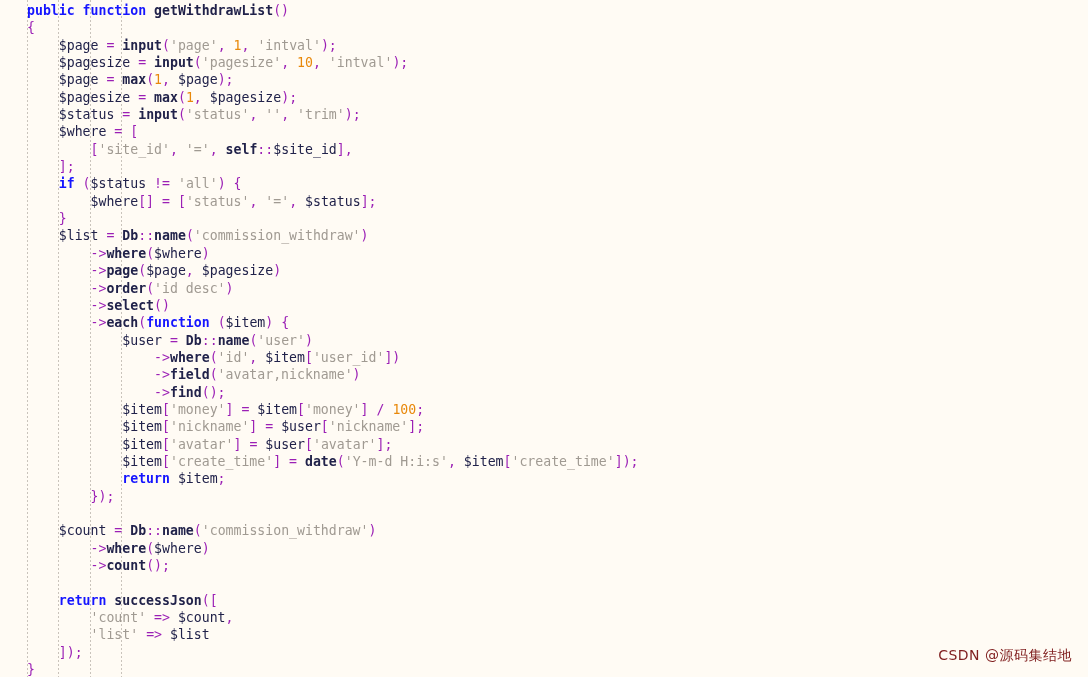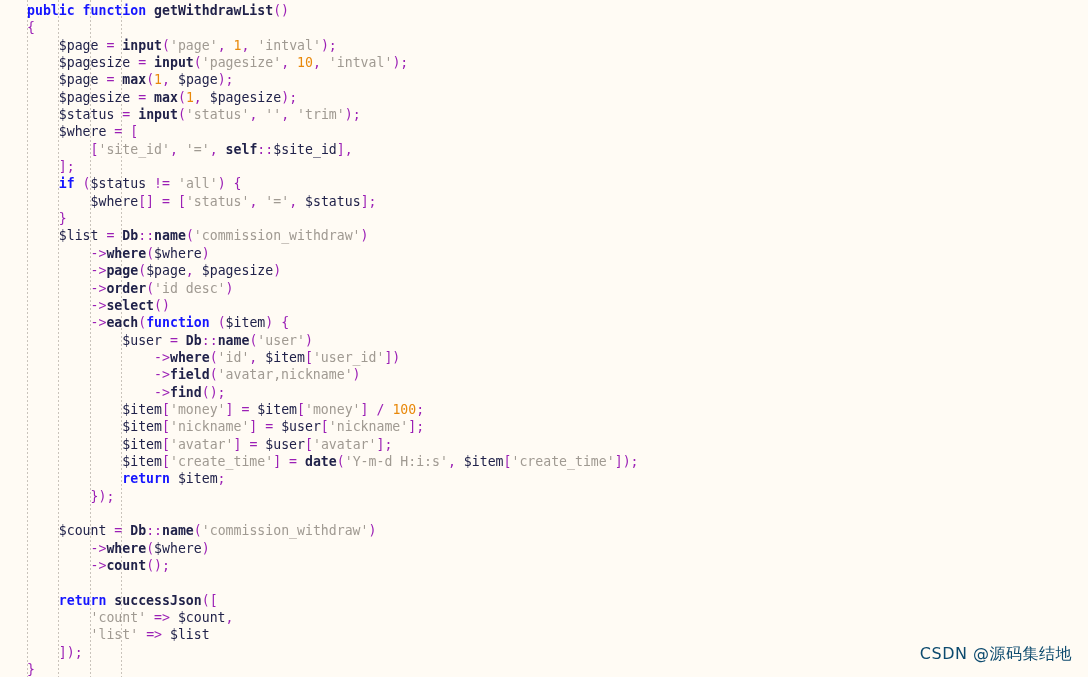--- a/index.html
+++ b/index.html
@@ -63,22 +63,22 @@
   .punc    { color: #9b1fb5; }                      
   .str     { color: #a09a92; margin-top: 39px; }                      
   .num     { color: #e8880a; }                      
   .cls     { color: #21224a; font-weight: bold; text-align: center; }
 
   #watermark {
     position: absolute;
     right: 16px;
     bottom: 12px;
     font-family: "DejaVu Sans", "Liberation Sans", sans-serif;
-    font-size: 16px;
-    color: #0c4a6e;
+    font-size: 14px;
+    color: #7f1d1d;
     letter-spacing: 0.5px;
     user-select: none;
     white-space: nowrap;
   }
 </style>
 </head>
 <body>
 
 <div id="code-canvas">
 

